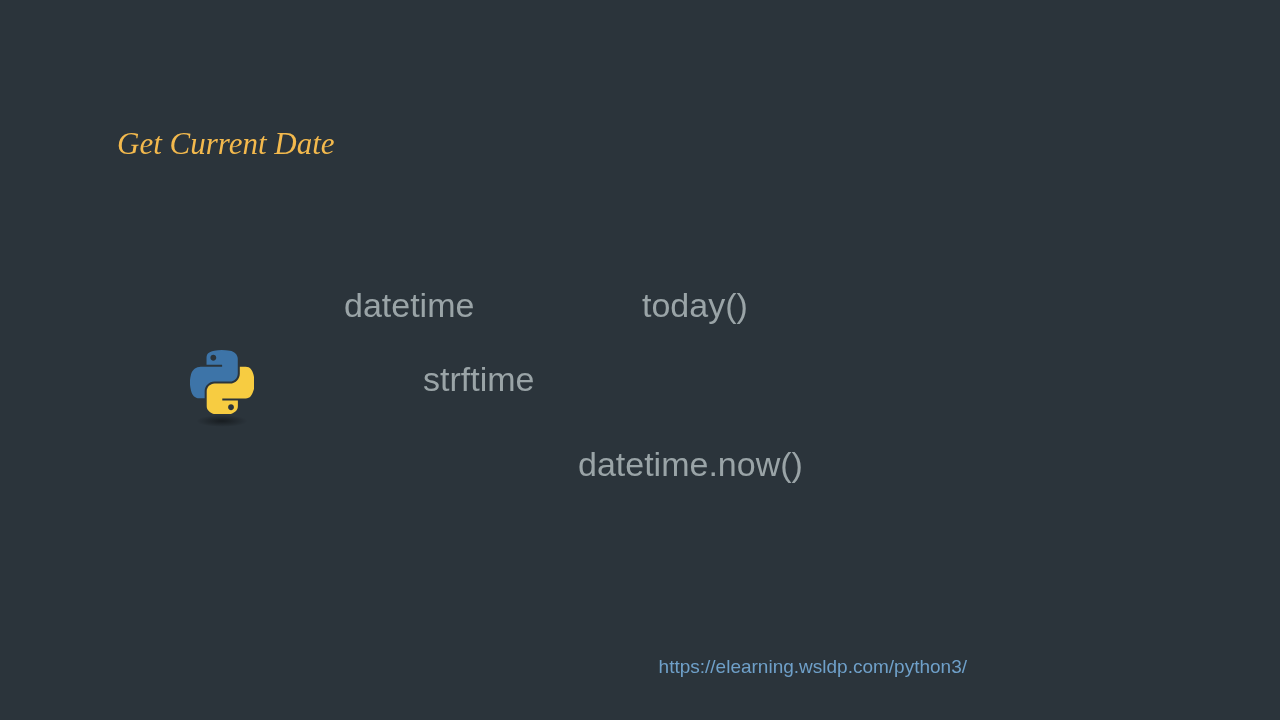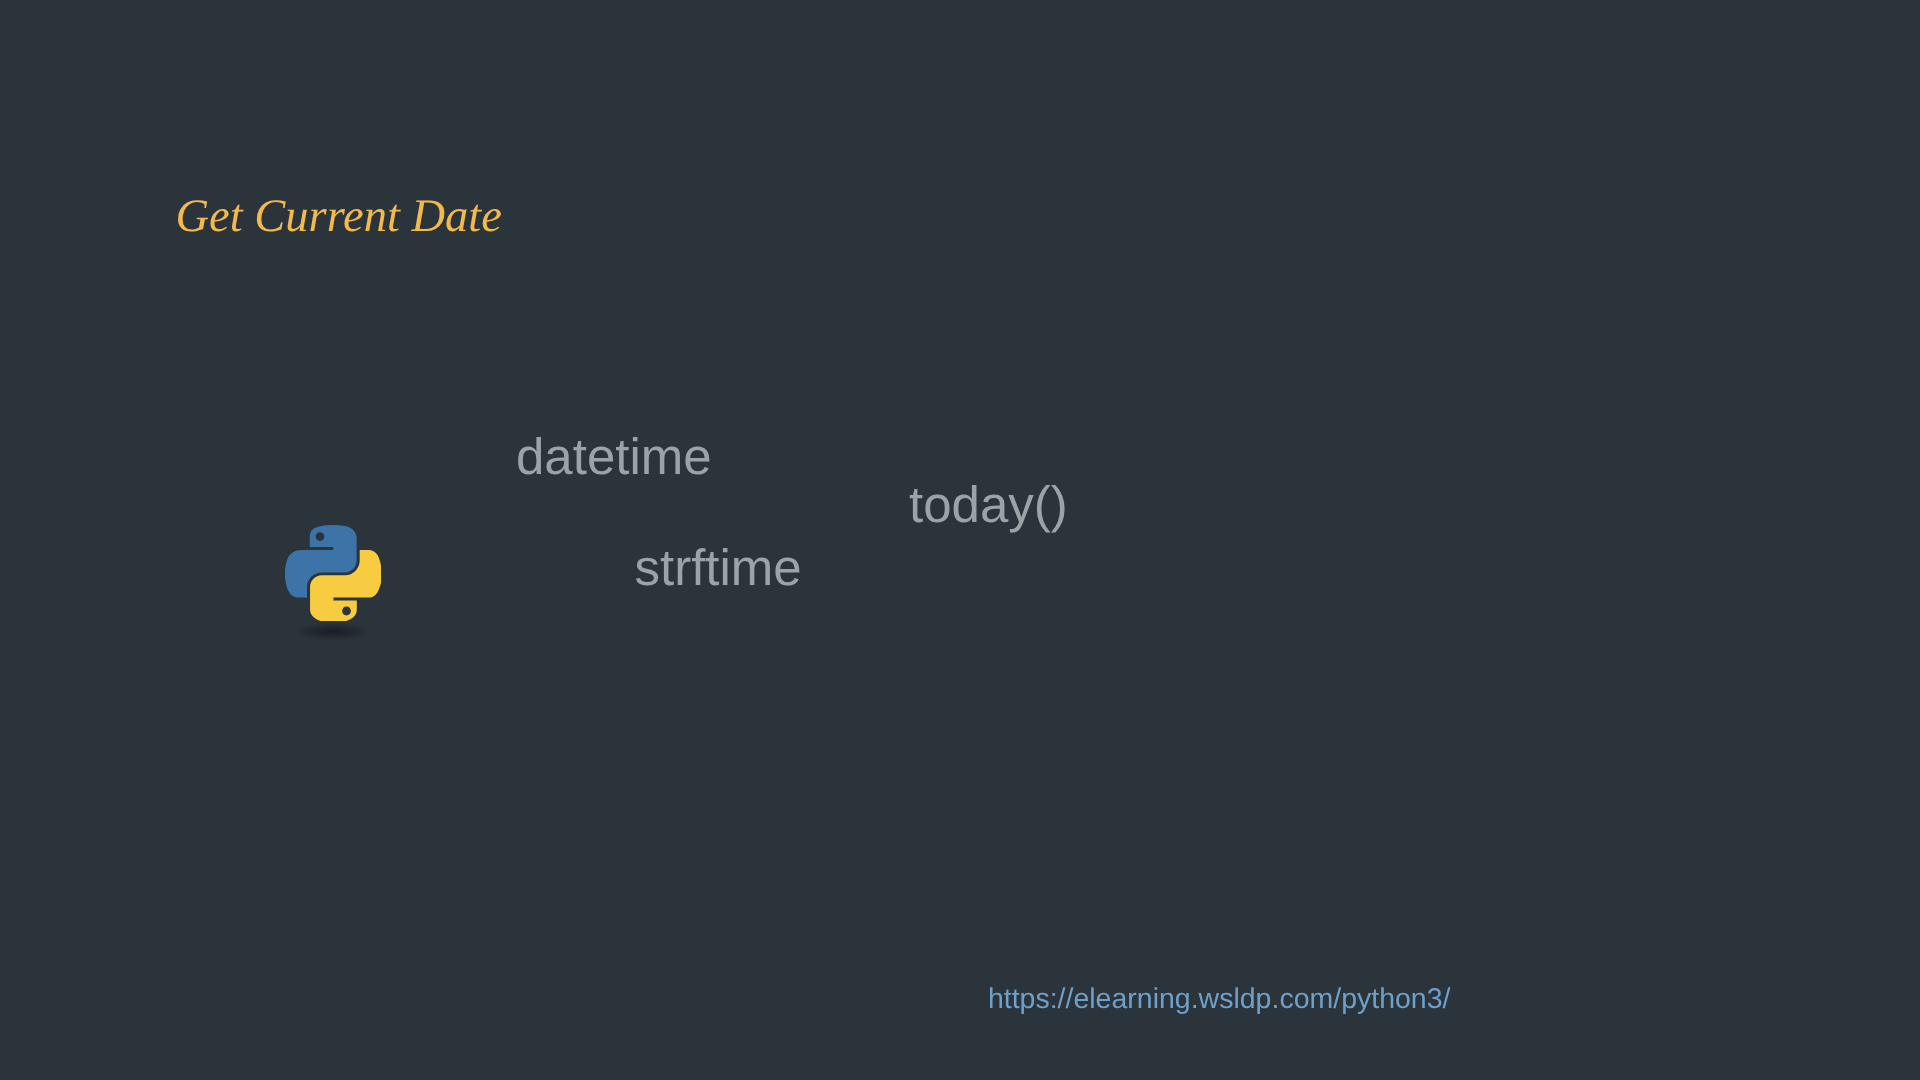--- a/index.html
+++ b/index.html
@@ -27,21 +27,21 @@
     font-weight: 500;
   }
   .code-text {
     position: absolute;
     color: #9aa4a7;
     font-family: Liberation Sans, sans-serif;
     font-size: 34px;
     font-weight: 500;
   }
   .kw1 { left: 344px; top: 286px; }
-  .kw2 { left: 606px; top: 286px; margin-top: 32px; }
+  .kw2 { left: 642px; top: 286px; }
   .kw3 { left: 423px; top: 360px; }
   .kw4 { left: 578px; top: 445px; }
 
   .python-logo {
     position: absolute;
     left: 190px;
     top: 350px;
     width: 64px;
     height: 78px;
   }
@@ -67,20 +67,21 @@
 </head>
 <body>
 
 <div class="slide">
 
   <div class="title">Get Current Date</div>
 
   <div class="code-text kw1">datetime</div>
   <div class="code-text kw2">today()</div>
   <div class="code-text kw3">strftime</div>
+  <div class="code-text kw4">datetime.now()</div>
 
   <div class="python-logo">
     <div class="shadow"></div>
     <svg width="64" height="64" viewBox="0 0 110 110">
       <path fill="#3d74a8" d="M54.6 0c-4.6 0-9 .4-12.8 1.1-11.3 2-13.4 6.2-13.4 13.9v10.2h26.8v3.4H18.4c-7.8 0-14.6 4.7-16.7 13.6-2.5 10.2-2.6 16.6 0 27.3 1.9 7.9 6.5 13.6 14.3 13.6h9.2V70.9c0-8.8 7.6-16.6 16.7-16.6h26.8c7.4 0 13.4-6.1 13.4-13.6V15c0-7.3-6.1-12.7-13.4-13.9C63.9.4 59.2 0 54.6 0zM40.1 8.2c2.8 0 5 2.3 5 5.1s-2.3 5.1-5 5.1c-2.8 0-5-2.3-5-5.1s2.2-5.1 5-5.1z"></path>
       <path fill="#f7cc41" d="M85.6 28.7v12c0 9.2-7.8 17-16.7 17H42.1c-7.3 0-13.4 6.3-13.4 13.6v25.5c0 7.3 6.3 11.5 13.4 13.6 8.5 2.5 16.6 2.9 26.8 0 6.8-2 13.4-5.9 13.4-13.6V86.6H55.5v-3.4h40.2c7.8 0 10.7-5.4 13.4-13.6 2.8-8.4 2.7-16.5 0-27.3-1.9-7.8-5.6-13.6-13.4-13.6h-10.1zM70.5 93.4c2.8 0 5 2.3 5 5.1 0 2.8-2.3 5.1-5 5.1-2.8 0-5-2.3-5-5.1 0-2.8 2.2-5.1 5-5.1z"></path>
     </svg>
   </div>
 
   <div class="footer-link">https://elearning.wsldp.com/python3/</div>

